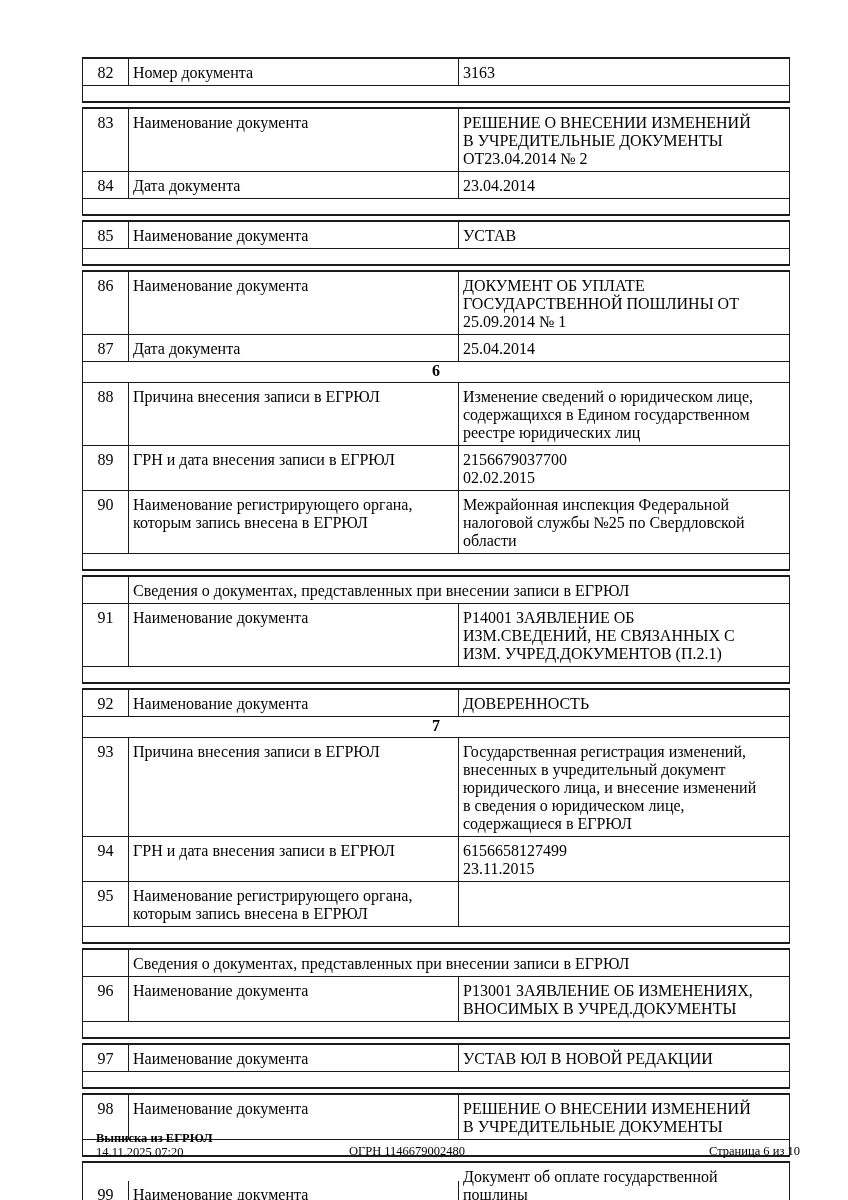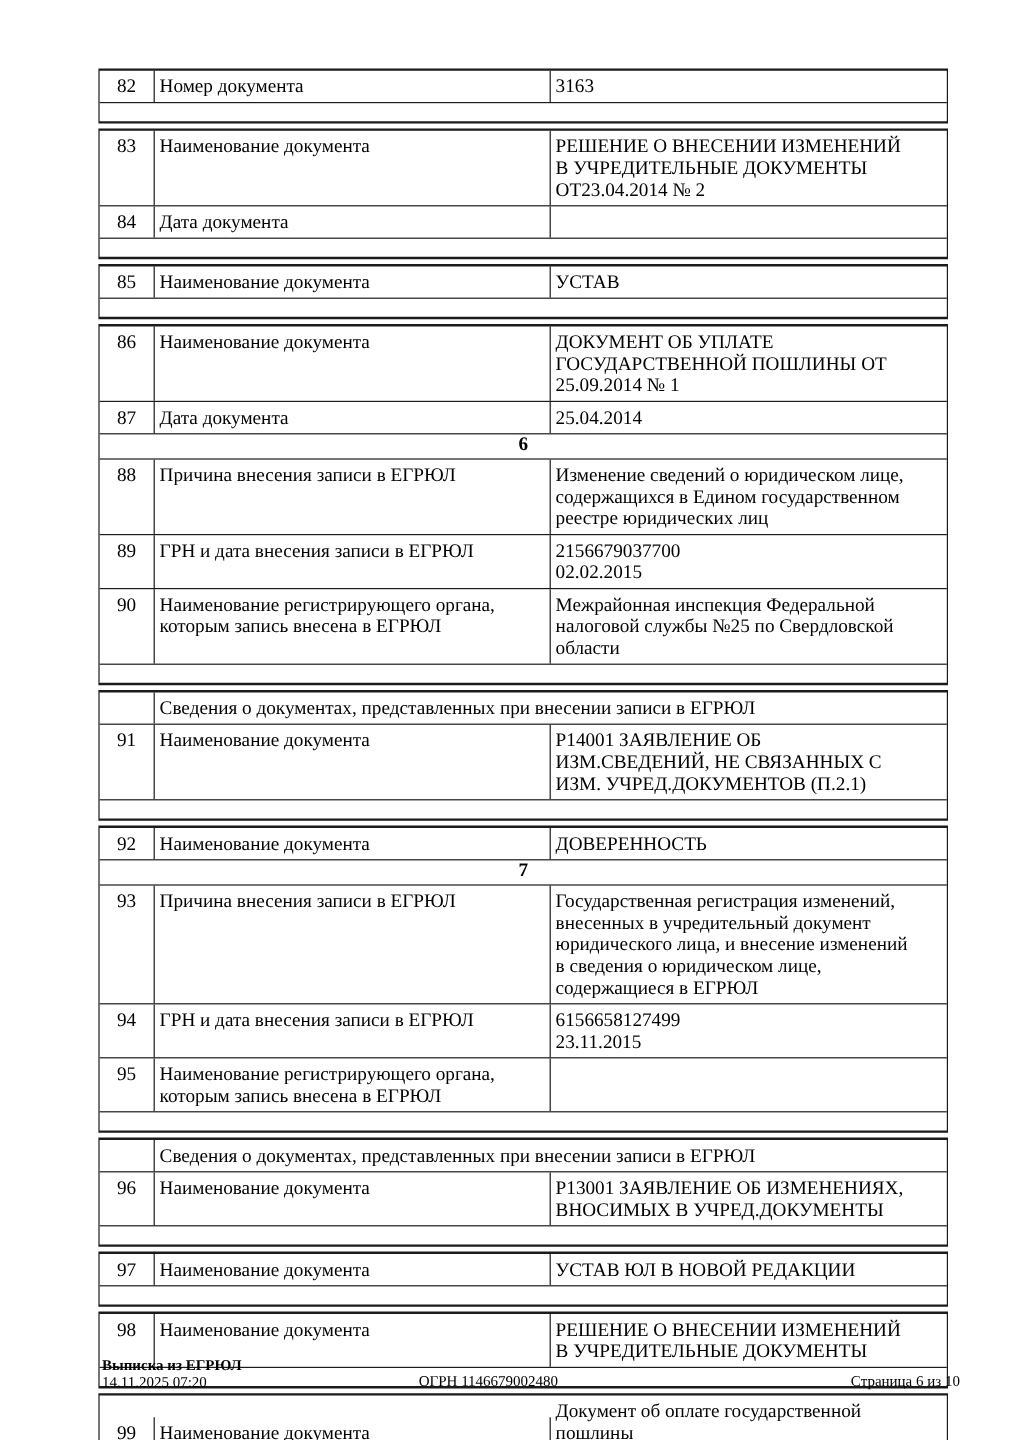--- a/index.html
+++ b/index.html
@@ -43,21 +43,21 @@
   .value { flex: 1; }
   .merged { flex: 1; }
   .section-row { justify-content: center; }
   .section-cell {
     font-weight: bold;
     text-align: center;
     padding: 0px 4px 2px 4px;
   }
   .spacer-row { height: 15px; }
   .footer { position: absolute; font-size: 12.5px; line-height: 14px; }
-  .footer-left { left: 85px; top: 1131px; }
+  .footer-left { left: 96px; top: 1131px; }
   .footer-left .bold { font-weight: bold; }
   .footer-center { left: 82px; top: 1144px; width: 650px; text-align: center; }
   .footer-right { right: 48px; top: 1144px; }
 </style>
 </head>
 <body>
 
 <div class="doc-table">
     <div class="block">
       <div class="row">
@@ -71,20 +71,21 @@
       <div class="row">
         <div class="cell num">83</div>
         <div class="cell label">Наименование документа</div>
         <div class="cell value">РЕШЕНИЕ О ВНЕСЕНИИ ИЗМЕНЕНИЙ
 В УЧРЕДИТЕЛЬНЫЕ ДОКУМЕНТЫ
 ОТ23.04.2014 № 2</div>
       </div>
       <div class="row">
         <div class="cell num">84</div>
         <div class="cell label">Дата документа</div>
+        <div class="cell value">23.04.2014</div>
       </div>
       <div class="row spacer-row"></div>
     </div>
     <div class="block">
       <div class="row">
         <div class="cell num">85</div>
         <div class="cell label">Наименование документа</div>
         <div class="cell value">УСТАВ</div>
       </div>
       <div class="row spacer-row"></div>

